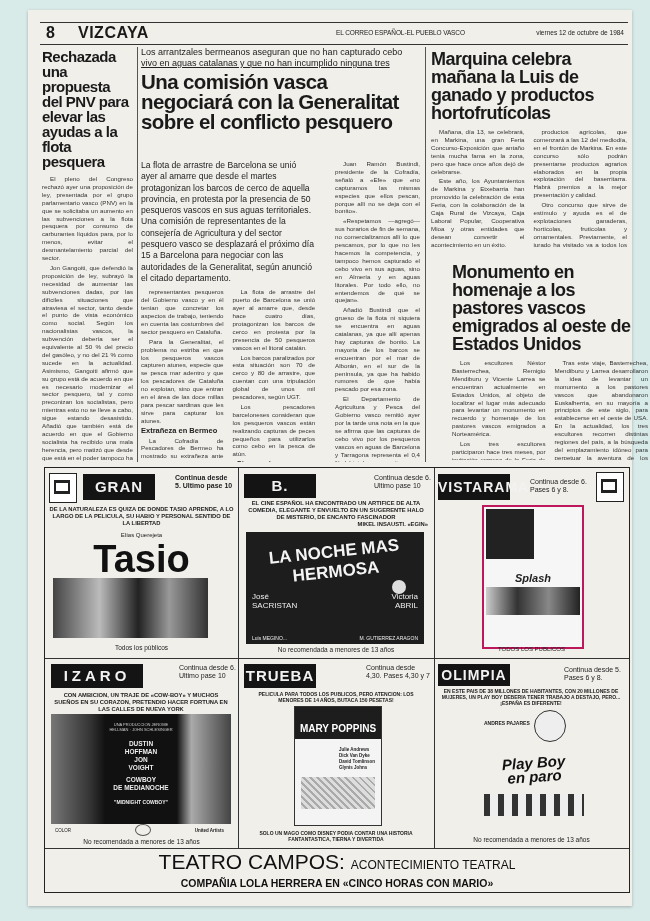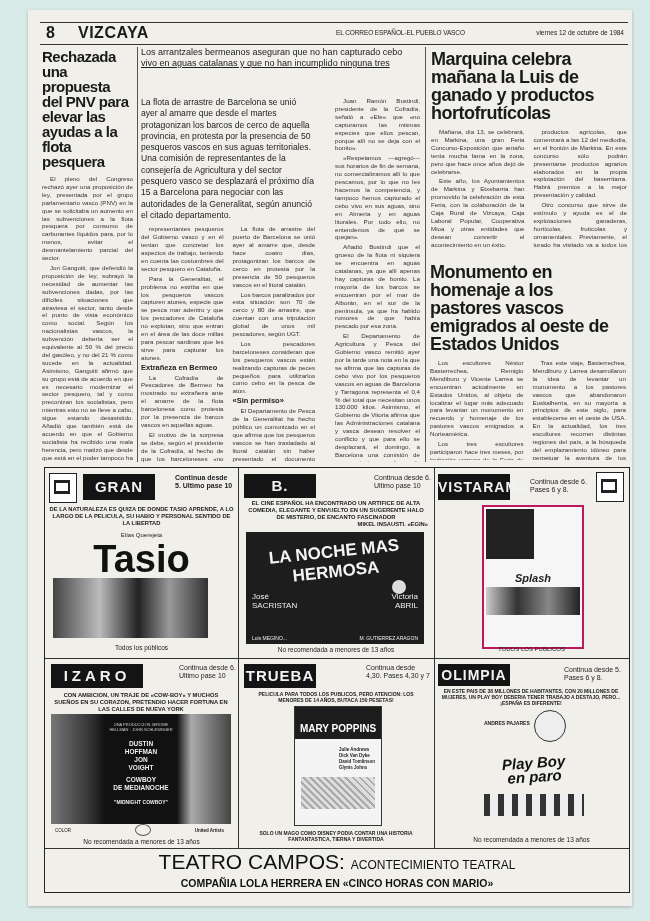--- a/index.html
+++ b/index.html
@@ -62,20 +62,21 @@
       <p>Jon Gangoiti, que defendió la proposición de ley, subrayó la necesidad de aumentar las subvenciones dadas, por las difíciles situaciones que atraviesa el sector, tanto desde el punto de vista económico como social. Según los nacionalistas vascos, la subvención debería ser el equivalente al 50 % del precio del gasóleo, y no del 21 % como sucede en la actualidad. Asimismo, Gangoiti afirmó que su grupo está de acuerdo en que es necesario modernizar el sector pesquero, tal y como preconizan los socialistas, pero mientras esto no se lleve a cabo, sigue estando desasistido. Añadió que también está de acuerdo en que el Gobierno socialista ha recibido una mala herencia, pero matizó que desde que está en el poder tampoco ha atendido suficientemente al sector. La propuesta vasca fue rechazada por el diputado del grupo socialista Francisco Pérez, quien dijo que una política de subvenciones indiscriminada es regresiva e injusta.</p>
     </div>
   </div>
   <div class="vline" style="left:97px; top:25px; height:415px;"></div>
 
   <div class="col" style="left:101px; width:279px; height:415px;">
     <div class="kicker">
       <div>Los arrantzales bermeanos aseguran que no han capturado cebo</div>
       <div class="u">vivo en aguas catalanas y que no han incumplido ninguna tres</div>
     </div>
+    <div class="hlbig">Una comisión vasca negociará con la Generalitat sobre el conflicto pesquero</div>
     <div class="cols3">
       <div style="flex:2.05;">
         <div class="lead">La flota de arrastre de Barcelona se unió ayer al amarre que desde el martes protagonizan los barcos de cerco de aquella provincia, en protesta por la presencia de 50 pesqueros vascos en sus aguas territoriales. Una comisión de representantes de la consejería de Agricultura y del sector pesquero vasco se desplazará el próximo día 15 a Barcelona para negociar con las autoridades de la Generalitat, según anunció el citado departamento.</div>
         <div class="cols2">
           <div class="body">
             <p>representantes pesqueros del Gobierno vasco y en él tenían que concretar los aspectos de trabajo, teniendo en cuenta las costumbres del sector pesquero en Cataluña.</p>
             <p>Para la Generalitat, el problema no estriba en que los pesqueros vascos capturen atunes, especie que se pesca mar adentro y que los pescadores de Cataluña no explotan, sino que entran en el área de las doce millas para pescar sardinas que les sirve para capturar los atunes.</p>
             <div class="sub">Extrañeza en Bermeo</div>
             <p>La Cofradía de Pescadores de Bermeo ha mostrado su extrañeza ante el amarre de la flota barcelonesa como protesta por la presencia de barcos vascos en aquellas aguas.</p>
             <p>El motivo de la sorpresa se debe, según el presidente de la Cofradía, al hecho de que los barceloneses «no quieren que la flota bermeana haya violado, en absoluto, ninguna norma de los pescadores catalanes».</p>
@@ -109,21 +110,21 @@
 
       </div>
       <div class="body">
         <p>productos agrícolas, que comenzará a las 12 del mediodía, en el frontón de Markina. En este concurso sólo podrán presentarse productos agrarios elaborados en la propia explotación del baserritarra. Habrá premios a la mejor presentación y calidad.</p>
         <p>Otro concurso que sirve de estímulo y ayuda es el de explotaciones ganaderas, hortícolas, frutícolas y ornamentales. Previamente, el jurado ha visitado ya a todos los inscritos y mañana será la entrega de premios.</p>
 
       </div>
     </div>
   </div>
 
-  <div class="col" style="left:390px; top:238px; width:196px; height:200px;">
+  <div class="col" style="left:412px; top:238px; width:196px; height:200px;">
     <div class="hlright">Monumento en homenaje a los pastores vascos emigrados al oeste de Estados Unidos</div>
     <div class="cols2">
       <div class="body">
         <p>Los escultores Néstor Basterrechea, Remigio Mendiburu y Vicente Larrea se encuentran actualmente en Estados Unidos, al objeto de localizar el lugar más adecuado para levantar un monumento en recuerdo y homenaje de los pastores vascos emigrados a Norteamérica.</p>
         <p>Los tres escultores participaron hace tres meses, por invitación expresa de la Feria de Arte de Chicago, en la prestigiosa muestra artística de la capital del Medio Oeste.</p>
       </div>
       <div class="body">
         <p>Tras este viaje, Basterrechea, Mendiburu y Larrea desarrollaron la idea de levantar un monumento a los pastores vascos que abandonaron Euskalherria, en su mayoría a principios de este siglo, para establecerse en el oeste de USA. En la actualidad, los tres escultores recorren distintas regiones del país, a la búsqueda del emplazamiento idóneo para perpetuar la aventura de los pastores del País Vasco.</p>
       </div>
     </div>

